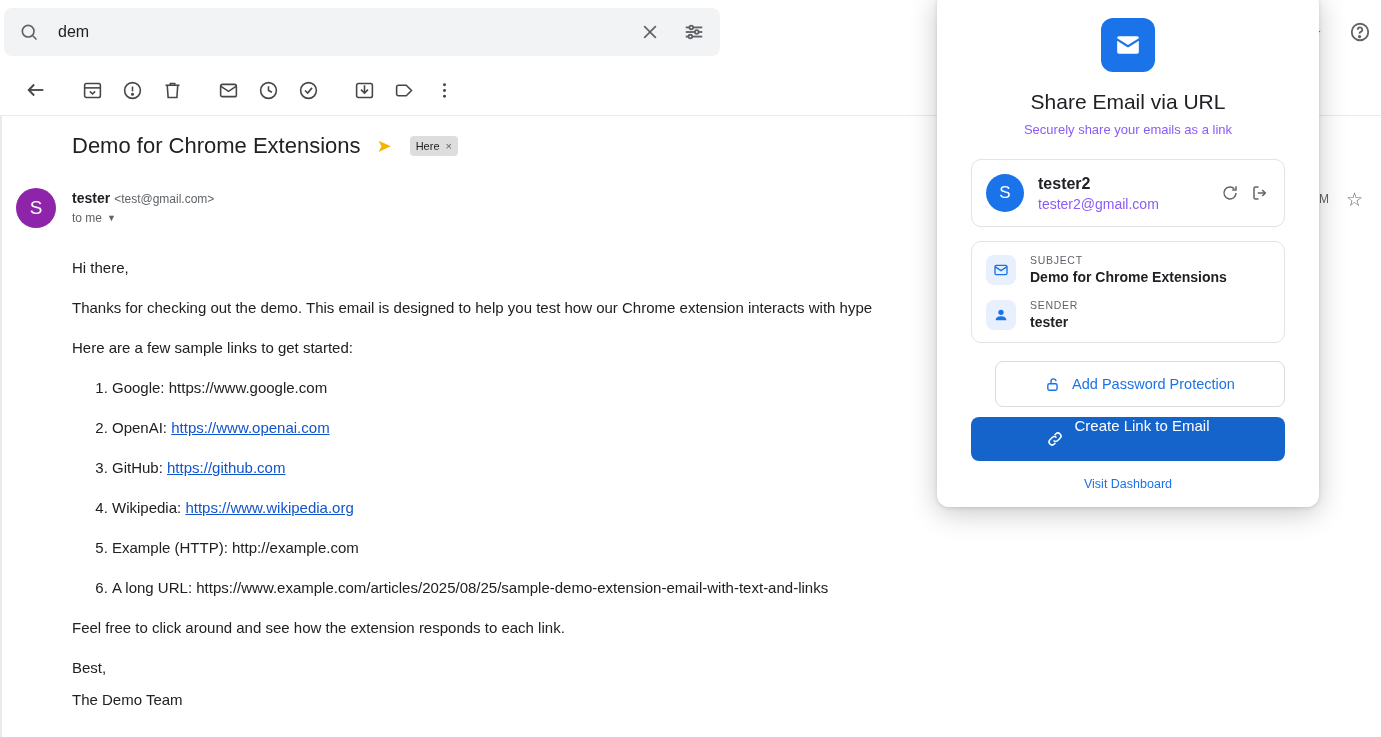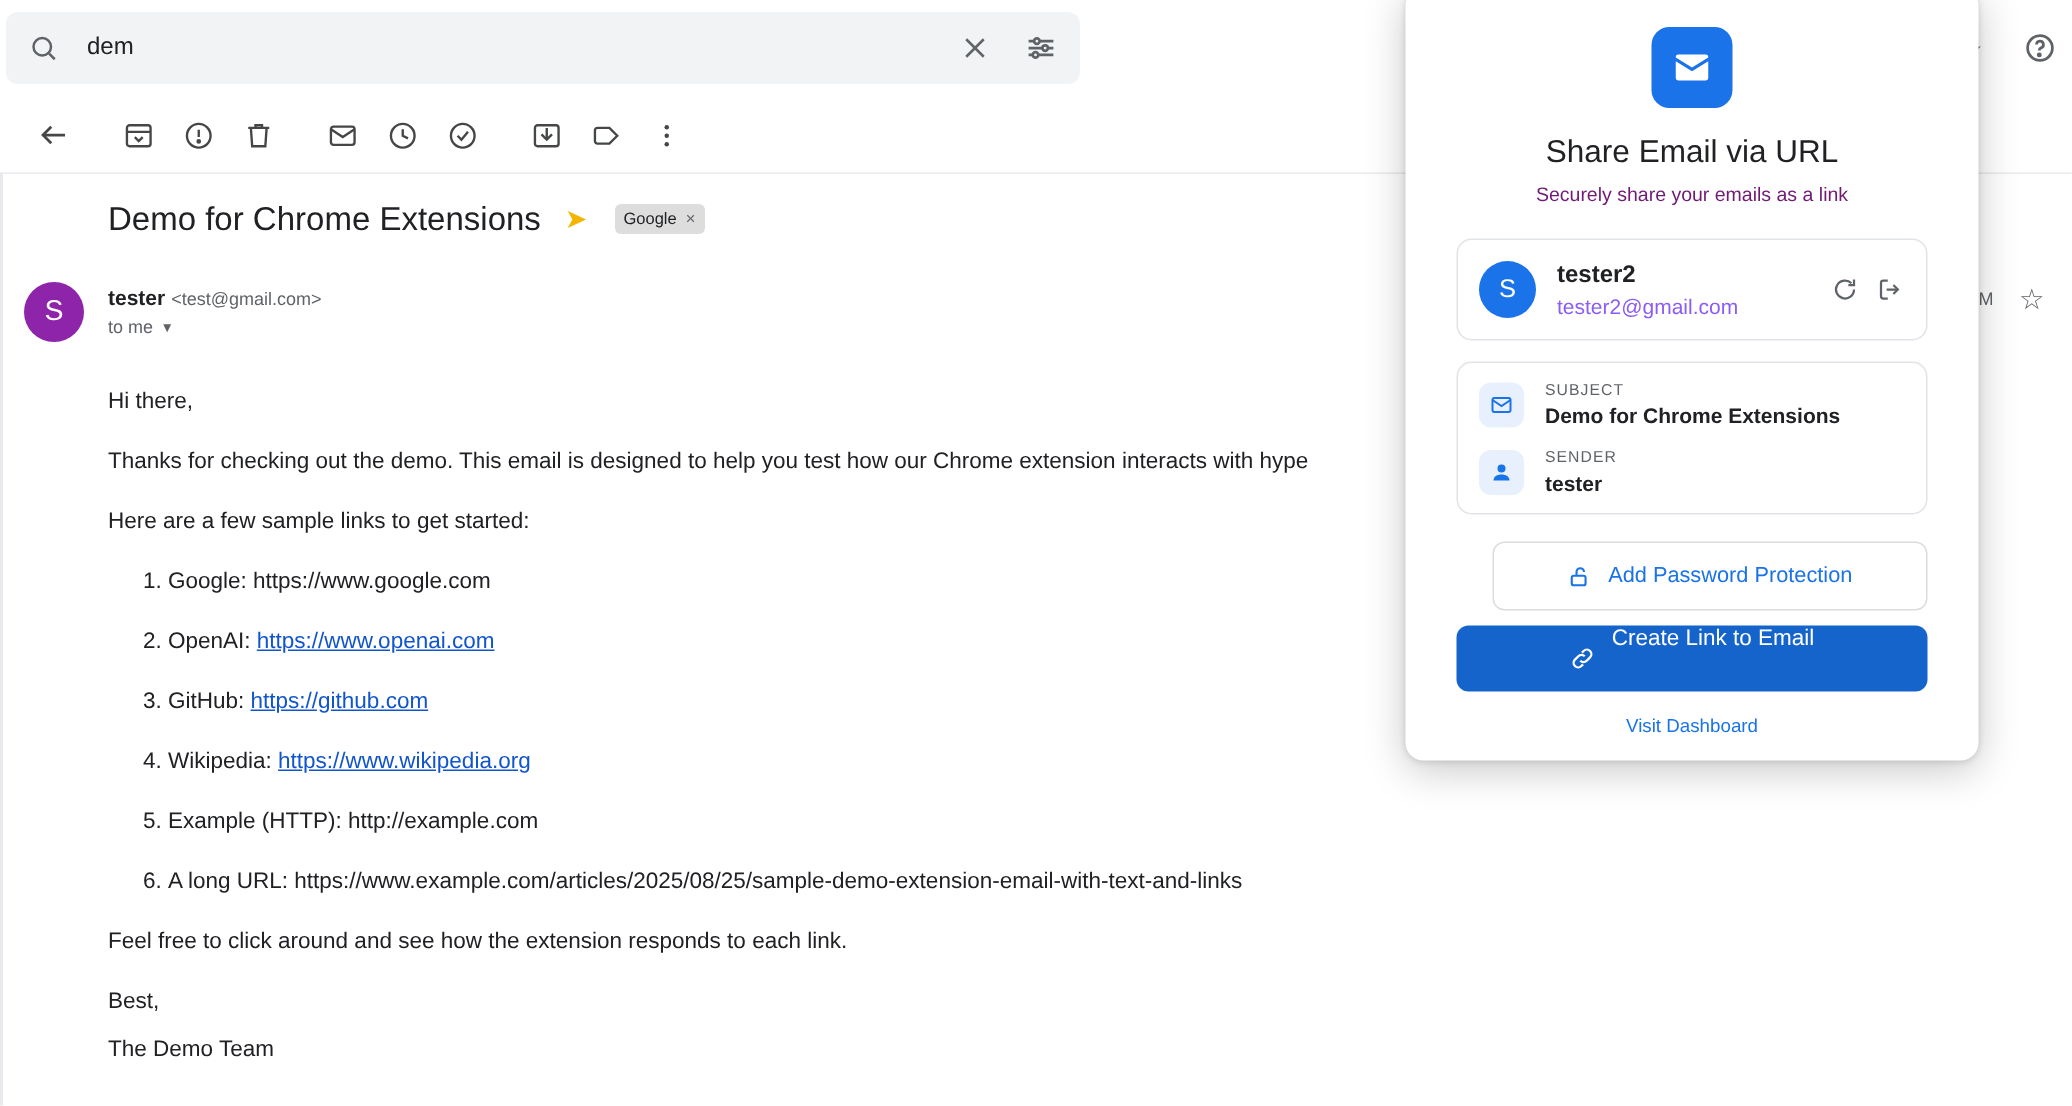--- a/index.html
+++ b/index.html
@@ -281,21 +281,21 @@
   }
   .popup-title {
     text-align: center;
     font-size: 21px;
     color: #202124;
     margin-top: 18px;
   }
   .popup-sub {
     text-align: center;
     font-size: 13px;
-    color: #701a75;
+    color: #8b5cf6;
     margin-top: 8px;
   }
   .acct-card {
     margin-top: 22px;
     border: 1px solid #e0e3e7;
     border-radius: 10px;
     height: 68px;
     display: flex;
     align-items: center;
     padding: 0 14px;
@@ -525,21 +525,21 @@
 
 <div class="divider-line"></div>
 <div class="left-rail"></div>
 
 <div class="email-wrap">
 
   <div class="subject-row">
     <span class="subject">Demo for Chrome Extensions</span>
     <span class="star-yellow">➤</span>
     <span class="inbox-chip">
-      <span>Google</span>
+      <span>Here</span>
       <span class="x">×</span>
     </span>
   </div>
 
   <div class="sender-row">
     <div class="avatar">S</div>
     <div class="sender-meta">
       <div class="sender-name">
         <span>tester</span><span class="sender-email">&lt;test@gmail.com&gt;</span>
       </div>

